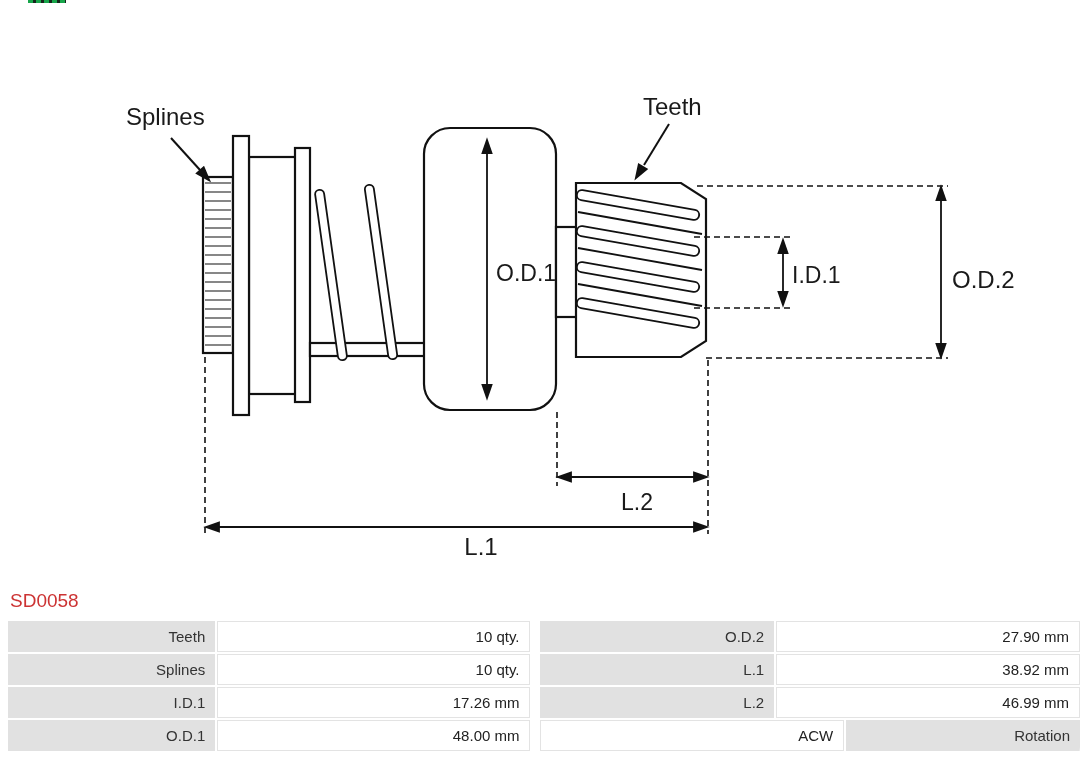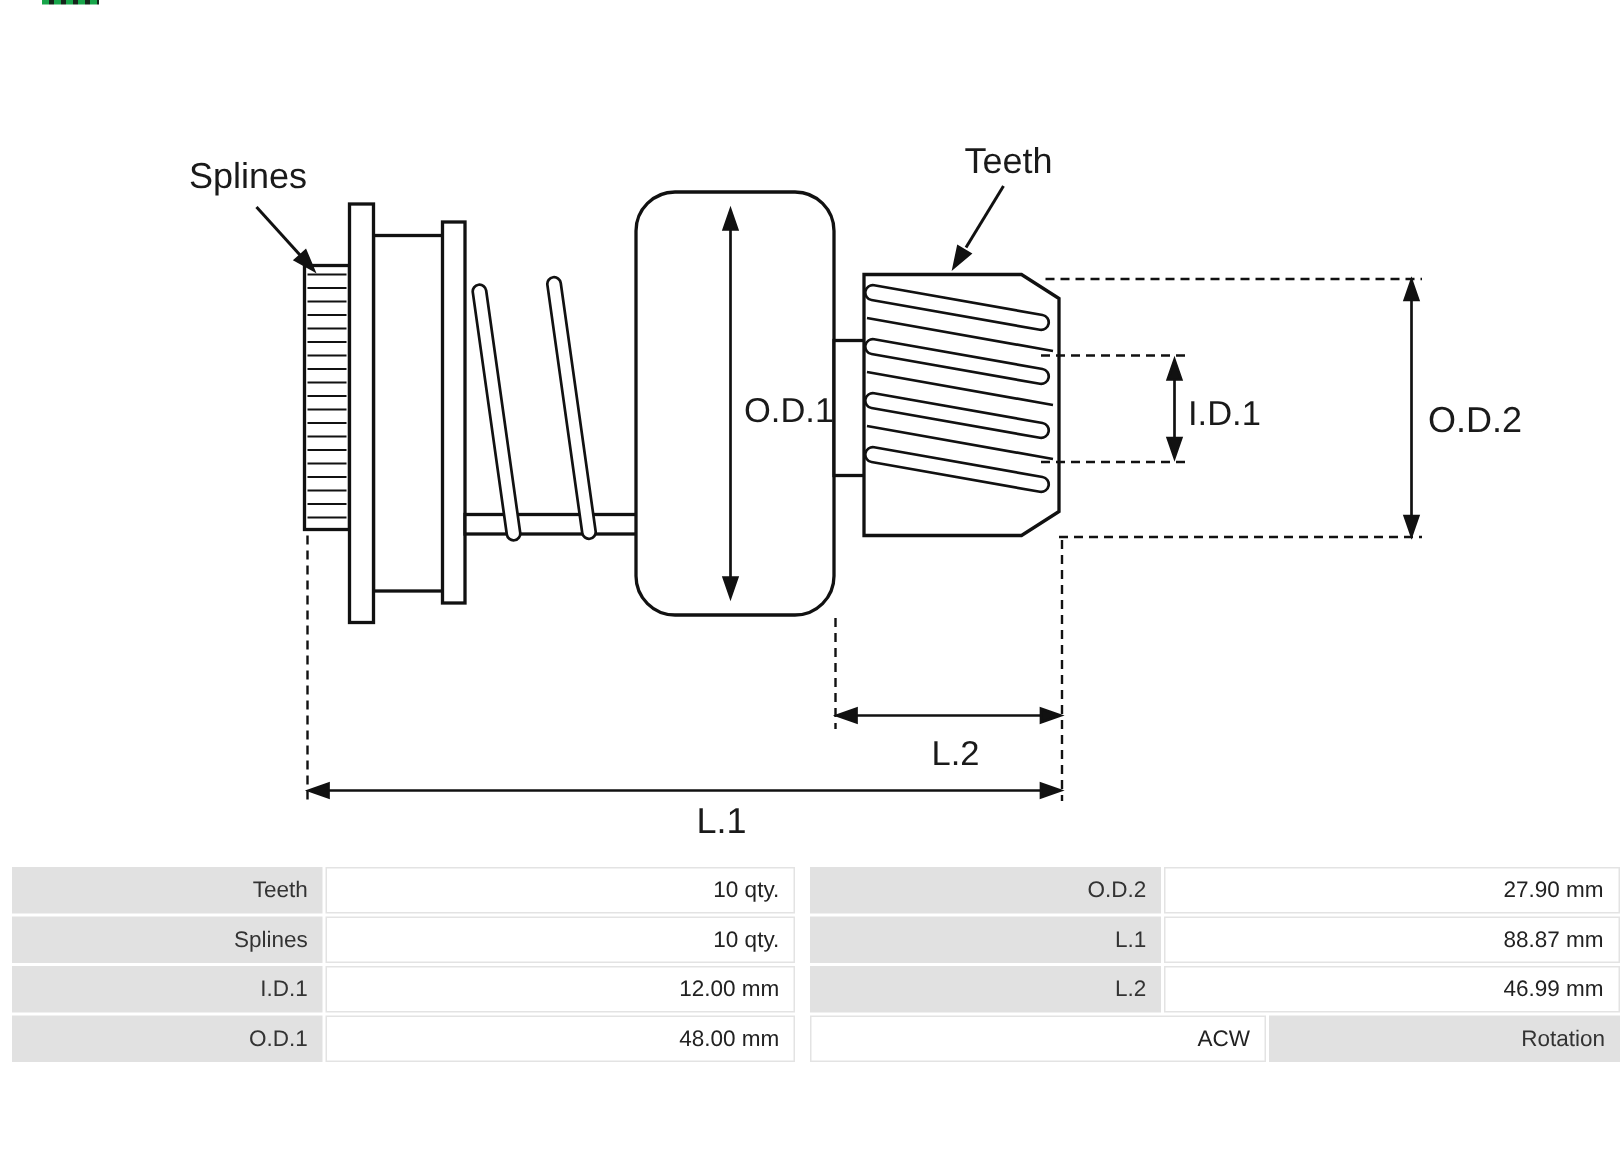--- a/index.html
+++ b/index.html
@@ -98,40 +98,41 @@
       <text x="126" y="125" font-size="24">Splines</text>
       <text x="643" y="115" font-size="24">Teeth</text>
       <text x="496" y="281">O.D.1</text>
       <text x="792" y="283">I.D.1</text>
       <text x="952" y="288" font-size="24">O.D.2</text>
       <text x="637" y="510" text-anchor="middle">L.2</text>
       <text x="481" y="555" text-anchor="middle" font-size="24">L.1</text>
     </g>
   </svg>
 
+  <div class="part-code">SD0058</div>
 
   <div class="spec-table">
 
     <div class="t-row">
       <div class="cell lbl c1">Teeth</div>
       <div class="cell val c2">10 qty.</div>
       <div class="cell lbl c3">O.D.2</div>
       <div class="cell val c4">27.90 mm</div>
     </div>
 
     <div class="t-row">
       <div class="cell lbl c1">Splines</div>
       <div class="cell val c2">10 qty.</div>
       <div class="cell lbl c3">L.1</div>
-      <div class="cell val c4">88.87 mm</div>
+      <div class="cell val c4">38.92 mm</div>
     </div>
 
     <div class="t-row">
       <div class="cell lbl c1">I.D.1</div>
-      <div class="cell val c2">12.00 mm</div>
+      <div class="cell val c2">17.26 mm</div>
       <div class="cell lbl c3">L.2</div>
       <div class="cell val c4">46.99 mm</div>
     </div>
 
     <div class="t-row">
       <div class="cell lbl c1">O.D.1</div>
       <div class="cell val c2">48.00 mm</div>
       <div class="cell val c4">ACW</div>
       <div class="cell lbl c3">Rotation</div>
     </div>

